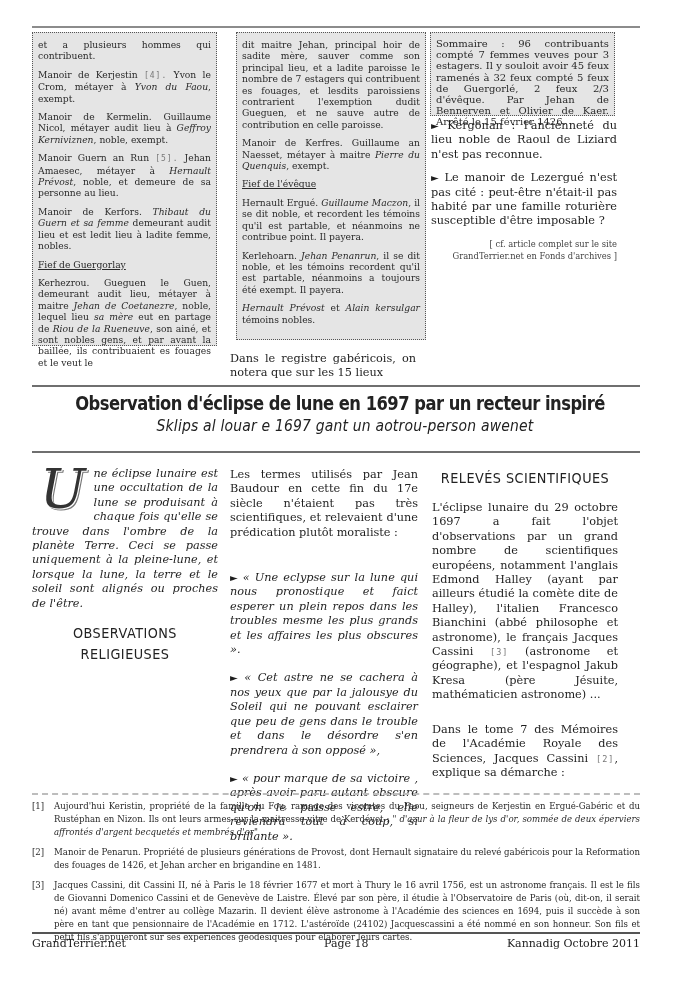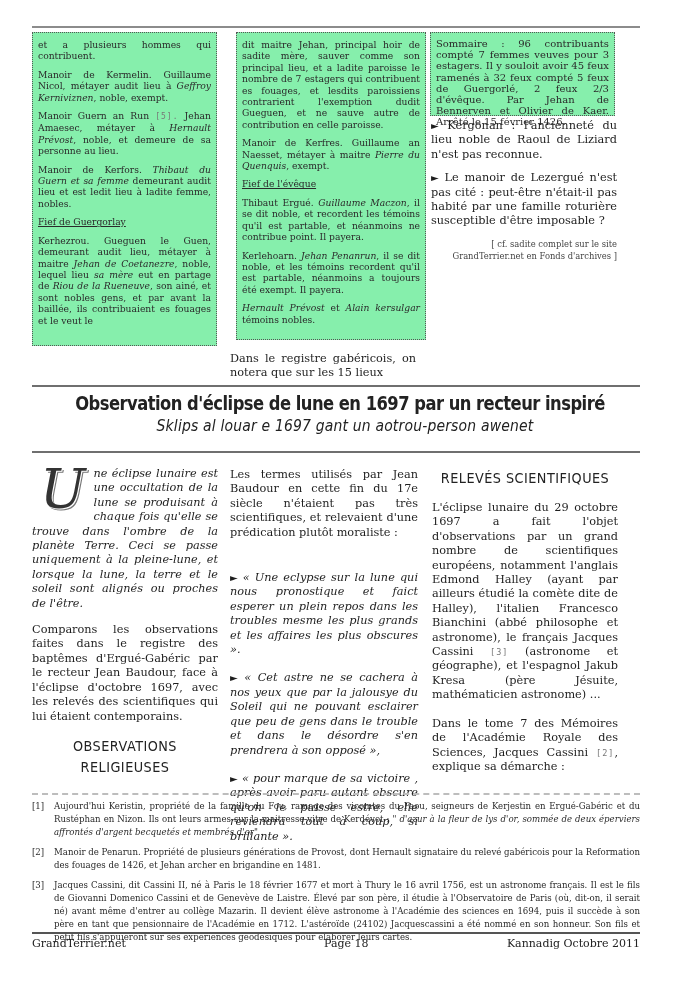--- a/index.html
+++ b/index.html
@@ -2,21 +2,21 @@
 <html><head>
 <meta charset="utf-8">
 <style>
   * { box-sizing: border-box; margin: 0; padding: 0; }
   html, body { width: 700px; height: 990px; background: #ffffff; overflow: hidden; }
   body { position: relative; font-family: "DejaVu Serif", serif; color: #1e1e1e; }
 
   .rule-top { position: absolute; left: 32px; top: 26px; width: 608px; height: 2px; background: #8c8c8c; }
 
   .box {
-    position: absolute; background: #86efac; border: 1px dotted #555;
+    position: absolute; background: #e5e5e5; border: 1px dotted #555;
     padding: 6px 5px 4px 5px; font-size: 9.2px; line-height: 11.4px; text-align: justify;
     font-family: "DejaVu Serif", serif; color: #2a2a2a;
   }
   .box p { margin-bottom: 7px; }
   .box .u { text-decoration: underline; }
   .box i, .i { font-style: italic; }
   .box .ref { color: #777; font-family: "DejaVu Sans Mono", monospace; font-size: 8px; letter-spacing: 1px; }
 
   #box1 { left: 32px; top: 32px; width: 185px; height: 314px; }
   #box2 { left: 236px; top: 32px; width: 190px; height: 308px; }
@@ -58,71 +58,71 @@
   .footer { position: absolute; left: 32px; top: 937px; width: 608px; display: flex; justify-content: space-between; font-size: 11px; color: #222; font-family: "DejaVu Serif", serif; }
   .footer span:nth-child(2) { margin-left: 60px; }
 </style>
 </head>
 <body>
 
 <div class="rule-top"></div>
 
 <div id="box1" class="box">
   <p>et a plusieurs hommes qui contribuent.</p>
+  <p><span>Manoir de Kerjestin </span><span class="ref">[4].</span><span>  Yvon le Crom, métayer à </span><i>Yvon du Faou</i><span>, exempt.</span></p>
   <p><span>Manoir de Kermelin. Guillaume Nicol, métayer audit lieu à </span><i>Geffroy Kerniviznen</i><span>, noble, exempt.</span></p>
   <p><span>Manoir Guern an Run </span><span class="ref">[5].</span><span> Jehan Amaesec, métayer à </span><i>Hernault Prévost</i><span>, noble, et demeure de sa personne au lieu.</span></p>
   <p><span>Manoir de Kerfors. </span><i>Thibaut du Guern et sa femme</i><span> demeurant audit lieu et est ledit lieu à ladite femme, nobles.</span></p>
   <p class="u">Fief de Guergorlay</p>
   <p><span>Kerhezrou. Gueguen le Guen, demeurant audit lieu, métayer à maitre </span><i>Jehan de Coetanezre</i><span>, noble, lequel lieu </span><i>sa mère</i><span> eut en partage de </span><i>Riou de la Rueneuve</i><span>, son ainé, et sont nobles gens, et par avant la baillée, ils contribuaient es fouages et le veut le</span></p>
 </div>
 
 <div id="box2" class="box">
   <p>dit maitre Jehan, principal hoir de sadite mère, sauver comme son principal lieu, et a ladite paroisse le nombre de 7 estagers qui contribuent es fouages, et lesdits paroissiens contrarient l'exemption dudit Gueguen, et ne sauve autre de contribution en celle paroisse.</p>
   <p><span>Manoir de Kerfres. Guillaume an Naesset, métayer à maitre </span><i>Pierre du Quenquis</i><span>, exempt.</span></p>
   <p class="u">Fief de l'évêque</p>
-  <p><span>Thibaut Ergué. </span><i>Guillaume Maczon</i><span>, il se dit noble, et recordent les témoins qu'il est partable, et néanmoins ne contribue point. Il payera.</span></p>
+  <p><span>Hernault Ergué. </span><i>Guillaume Maczon</i><span>, il se dit noble, et recordent les témoins qu'il est partable, et néanmoins ne contribue point. Il payera.</span></p>
   <p><span>Kerlehoarn. </span><i>Jehan Penanrun</i><span>, il se dit noble, et les témoins recordent qu'il est partable, néanmoins a toujours été exempt. Il payera.</span></p>
   <p><i>Hernault Prévost</i><span> et </span><i>Alain kersulgar</i><span> témoins nobles.</span></p>
 </div>
 
 <div id="box3" class="box">
   <p>Sommaire : 96 contribuants compté 7 femmes veuves pour 3 estagers. Il y souloit avoir 45 feux ramenés à 32 feux compté 5 feux de Guergorlé, 2 feux 2/3 d'évêque. Par Jehan de Bennerven et Olivier de Kaer. Arrêté le 15 février 1426.</p>
 </div>
 
 <div id="tail-mid" class="col">
   <p>Dans le registre gabéricois, on notera que sur les 15 lieux</p>
 </div>
 <div id="tail-right" class="col">
   <p><span class="tri">►</span> <span>Kergonan : l'ancienneté du lieu noble de Raoul de Liziard n'est pas reconnue.</span></p>
   <p><span class="tri">►</span> <span>Le manoir de Lezergué n'est pas cité : peut-être n'était-il pas habité par une famille roturière susceptible d'être imposable ?</span></p>
-  <div class="credit">[ cf. sadite complet sur le site GrandTerrier.net en Fonds d'archives ]</div>
+  <div class="credit">[ cf. article complet sur le site GrandTerrier.net en Fonds d'archives ]</div>
 </div>
 
 <div class="rule-mid"></div>
 <div class="title">Observation d'éclipse de lune en 1697 par un recteur inspiré</div>
 <div class="subtitle">Sklips al louar e 1697 gant un aotrou-person awenet</div>
 <div class="rule-mid2"></div>
 
 <div id="colA" class="col">
   <p class="ital"><span class="dropcap">U</span><span>ne éclipse lunaire est une occultation de la lune se produisant à chaque fois qu'elle se trouve dans l'ombre de la planète Terre. Ceci se passe uniquement à la pleine-lune, et lorsque la lune, la terre et le soleil sont alignés ou proches de l'être.</span></p>
-  <p style="margin-top:12px">Comparons les observations faites dans le registre des baptêmes d'Ergué-Gabéric par le recteur Jean Baudour, face à l'éclipse d'octobre 1697, avec les relevés des scientifiques qui lui étaient contemporains.</p>
   <div class="section-head">Observations religieuses</div>
 </div>
 
 <div id="colB" class="col">
   <p>Les termes utilisés par Jean Baudour en cette fin du 17e siècle n'étaient pas très scientifiques, et relevaient d'une prédication plutôt moraliste :</p>
   <p style="margin-top:31px" class="ital"><span class="tri">►</span> <span>« Une eclypse sur la lune qui nous pronostique et faict esperer un plein repos dans les troubles mesme les plus grands et les affaires les plus obscures ».</span></p>
   <p style="margin-top:14px" class="ital"><span class="tri">►</span> <span>« Cet astre ne se cachera à nos yeux que par la jalousye du Soleil qui ne pouvant esclairer que peu de gens dans le trouble et dans le désordre s'en prendrera à son opposé »,</span></p>
   <p style="margin-top:14px" class="ital"><span class="tri">►</span> <span>« pour marque de sa victoire , après avoir paru autant obscure qu'on le puisse estre, elle reviendra tout à coup, si brillante ».</span></p>
 </div>
 
 <div id="colC" class="col">
   <div class="section-head" style="margin-top:0">Relevés scientifiques</div>
   <p><span>L'éclipse lunaire du 29 octobre 1697 a fait l'objet d'observations par un grand nombre de scientifiques européens, notamment l'anglais Edmond Halley (ayant par ailleurs étudié la comète dite de Halley), l'italien Francesco Bianchini (abbé philosophe et astronome), le français Jacques Cassini </span><span class="ref2">[3]</span><span> (astronome et géographe), et l'espagnol Jakub Kresa (père Jésuite, mathématicien astronome) ...</span></p>
-  <p style="margin-top:14px"><span>Dans le tome 7 des Mémoires de l'Académie Royale des Sciences, Jacques Cassini </span><span class="ref2">[2]</span><span>, explique sa démarche :</span></p>
+  <p style="margin-top:20px"><span>Dans le tome 7 des Mémoires de l'Académie Royale des Sciences, Jacques Cassini </span><span class="ref2">[2]</span><span>, explique sa démarche :</span></p>
 </div>
 
 <div class="dash-rule"></div>
 
 <div class="notes">
   <div class="note">
     <span class="n">[1]</span>
     <span class="t"><span>Aujourd'hui Keristin, propriété de la famille du Fou, ramage des vicomtes du Faou, seigneurs de Kerjestin en Ergué-Gabéric et du Rustéphan en Nizon. Ils ont leurs armes sur la maitresse-vitre de Kerdévot : " </span><i>d'azur à la fleur de lys d'or, sommée de deux éperviers affrontés d'argent becquetés et membrés d'or</i><span>" .</span></span>
   </div>
   <div class="note">

